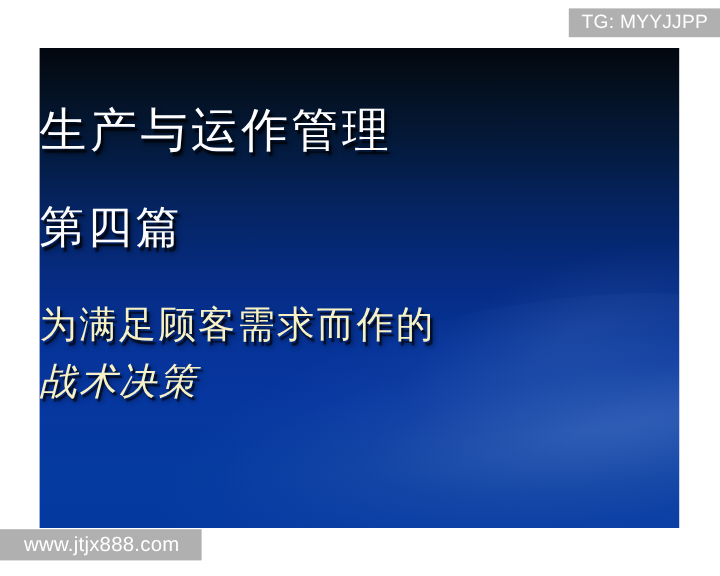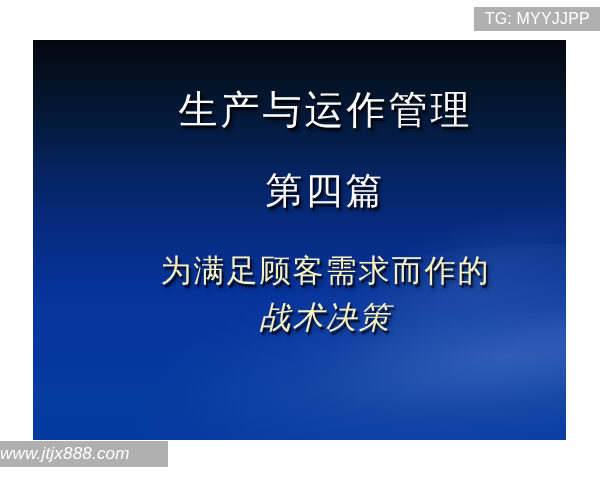--- a/index.html
+++ b/index.html
@@ -80,25 +80,24 @@
                 rgba(120,160,220,0.13) 0%,
                 rgba(60,100,180,0.0) 70%);
     transform: rotate(-22deg);
   }
 
   
   .slide-text {
     position: absolute;
     left: 0;
     width: 100%;
-    text-align: center;
+    text-align: left;
     font-family: "Liberation Serif", "DejaVu Serif", serif;
     white-space: nowrap;
     line-height: 1.05;
-    padding-left: 26px;
   }
 
   #title-main {
     top: 50px;
     font-size: 39px;
     letter-spacing: 3px;
     color: #fdfdff;
     text-shadow:
       2px 3px 1px rgba(0,0,0,0.72),
       3px 4px 4px rgba(0,0,0,0.45);
@@ -151,25 +150,24 @@
     padding: 0 10px 0 11px;
     font-size: 16px;
     letter-spacing: 0.2px;
     margin-left: 16px;
   }
   #site-badge {
     left: 0;
     top: 441px;
     height: 26px;
     width: 168px;
-    padding-left: 0;
+    padding-left: 20px;
     font-size: 17px;
     letter-spacing: 0.2px;
     box-sizing: border-box;
-    font-style: italic;
   }
 </style>
 </head>
 <body>
 
 <div id="page">
 
   <div id="slide">
 
     <div class="swoosh swoosh-a"></div>

